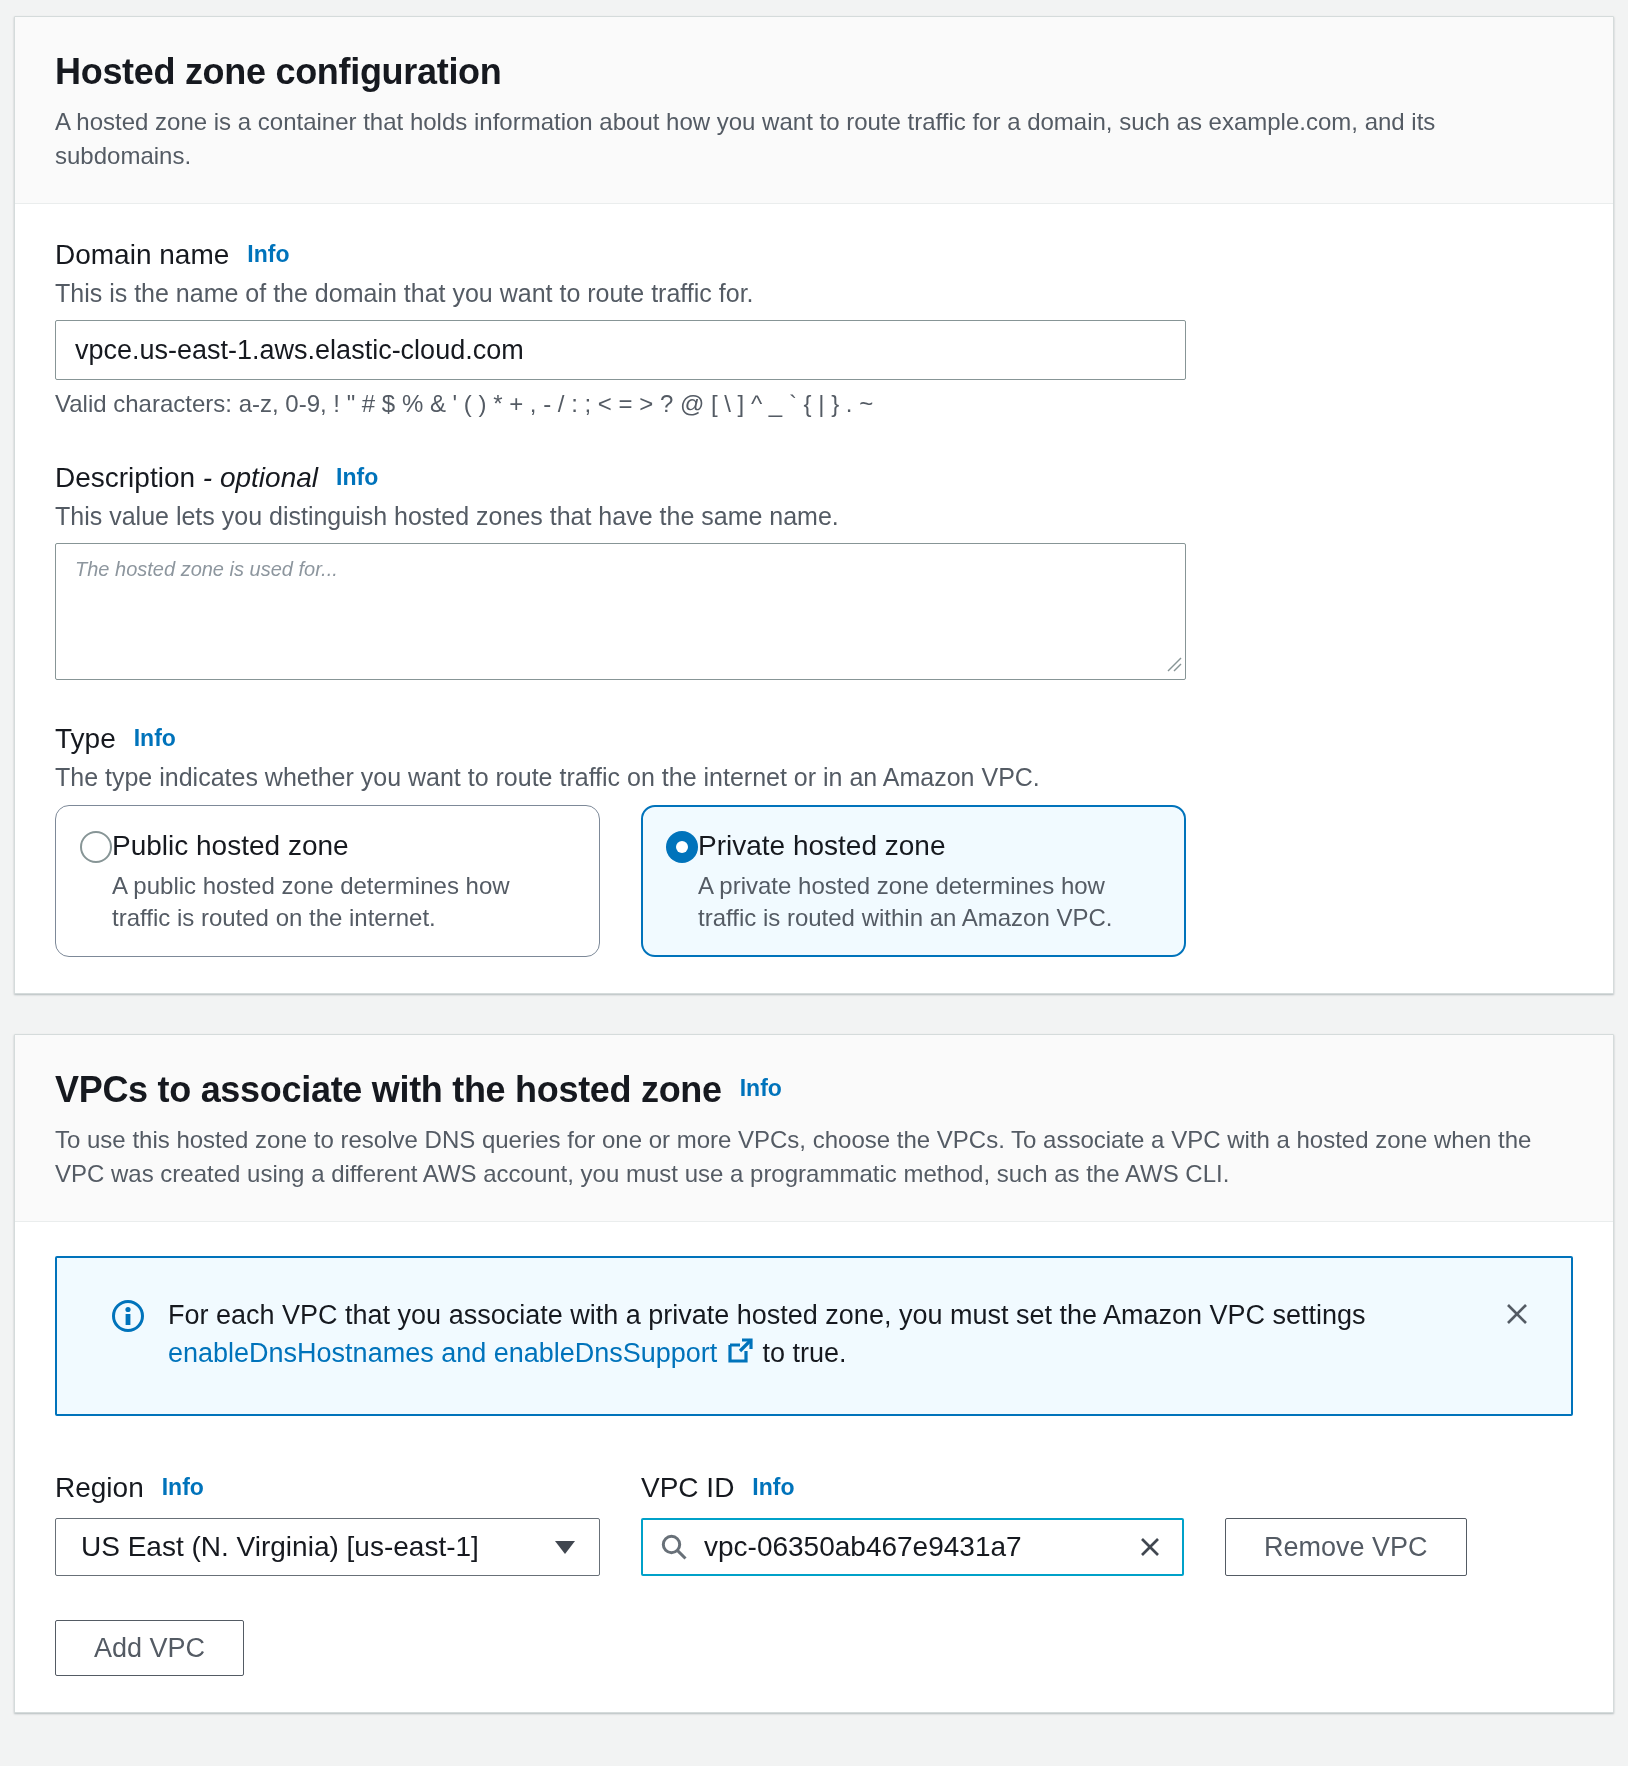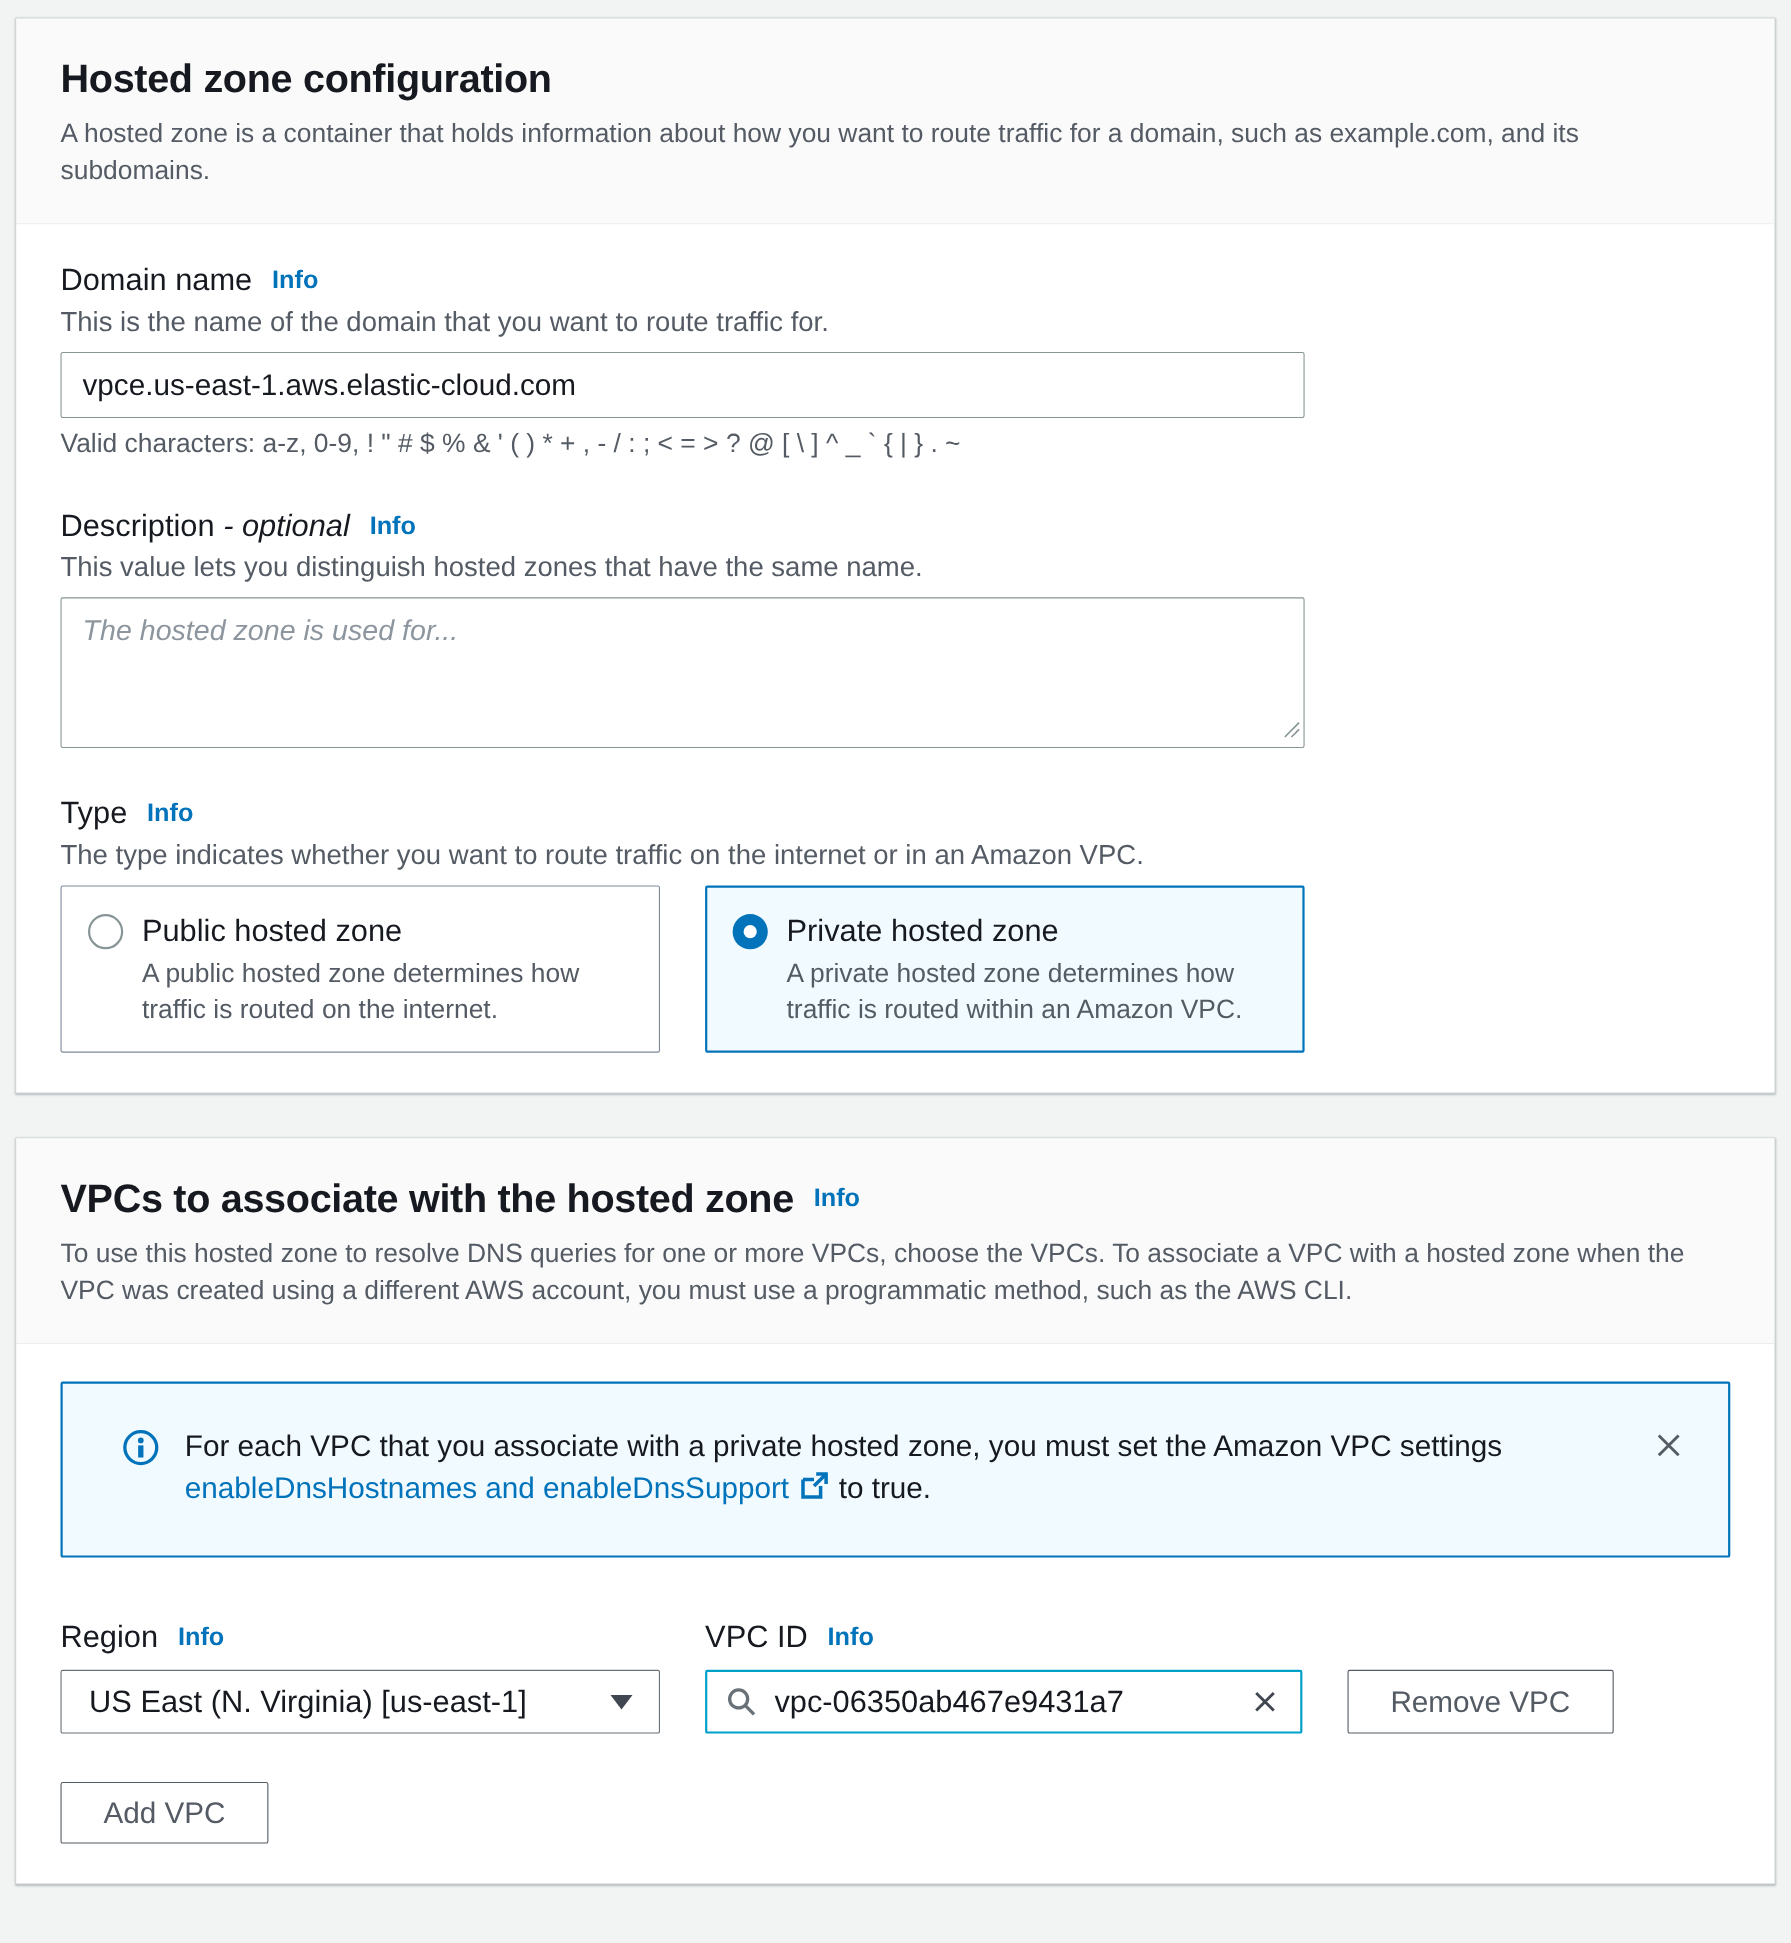--- a/index.html
+++ b/index.html
@@ -73,40 +73,39 @@
     background: #fff;
     display: block;
   }
   .textarea-wrap { position: relative; width: 1131px; margin-top: 11px; }
   .textarea {
     width: 1131px;
     height: 137px;
     border: 1px solid #879596;
     border-radius: 2px;
     padding: 14px 19px;
-    font-size: 26px;
+    font-size: 20px;
     font-family: "Liberation Sans", sans-serif;
     color: #16191f;
     resize: none;
     display: block;
   }
   .textarea::placeholder { color: #8d969e; font-style: italic; opacity: 1; }
   .resize-grip { position: absolute; right: 4px; bottom: 4px; }
 
   .tiles { display: flex; gap: 41px; margin-top: 12px; }
   .tile {
     width: 545px;
     height: 152px;
     border: 1px solid #7d8998;
-    border-radius: 2px;
+    border-radius: 14px;
     background: #fff;
     padding: 23px 24px;
     display: flex;
     align-items: flex-start;
-    gap: 17px;
     cursor: pointer;
   }
   .tile.selected {
     border: 2px solid #0073bb;
     background: #f1faff;
     padding: 22px 23px;
   }
   .radio {
     width: 32px; height: 32px;
     border-radius: 50%;

